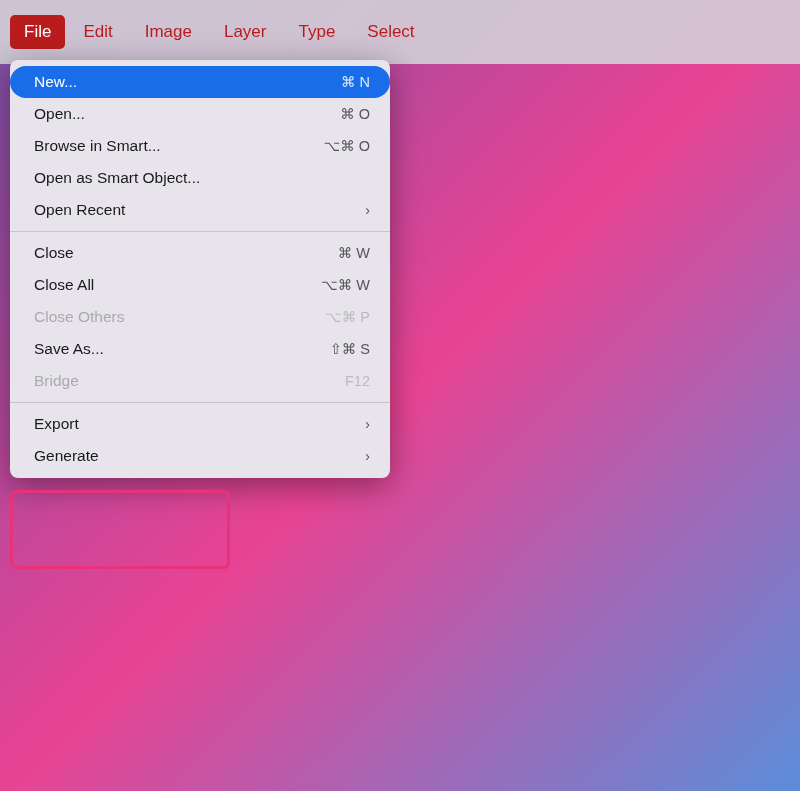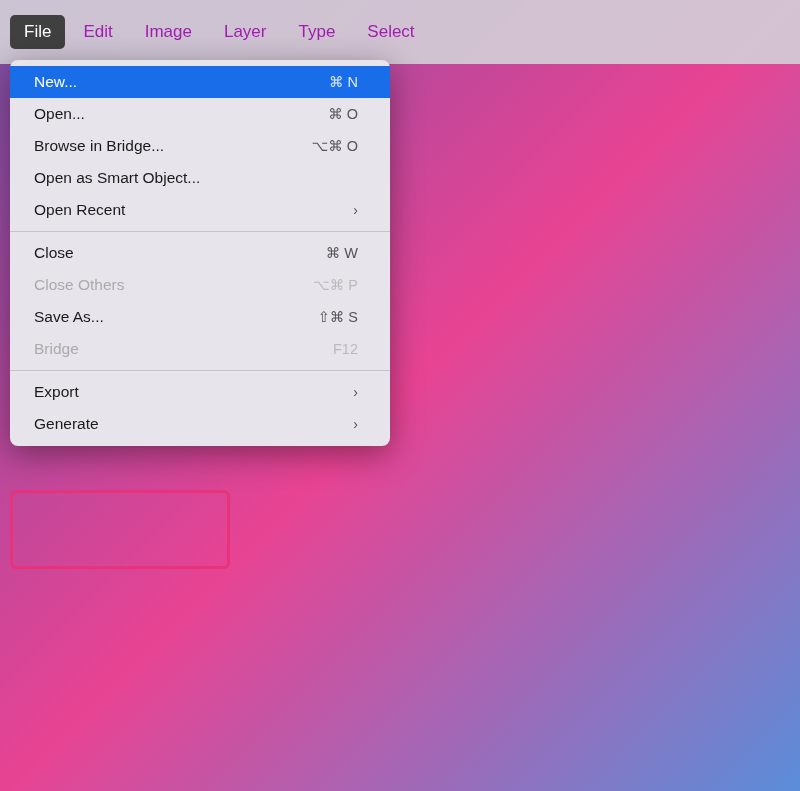--- a/index.html
+++ b/index.html
@@ -27,53 +27,54 @@
       padding: 0 10px;
       gap: 4px;
       position: relative;
       z-index: 100;
     }
 
     .menu-item {
       padding: 6px 14px;
       font-size: 17px;
       font-weight: 500;
-      color: #a21caf;
+      color: #b91c1c;
       border-radius: 5px;
       cursor: pointer;
       line-height: 1.3;
     }
 
     .menu-item.active {
-      background: #404040;
+      background: #b91c1c;
       color: white;
     }
 
     
     .dropdown {
       position: absolute;
       top: 60px;
       left: 10px;
       width: 380px;
       background: #e8e4ec;
       border-radius: 8px;
       box-shadow: 0 8px 32px rgba(0,0,0,0.4);
       padding: 6px 0;
       z-index: 200;
     }
 
     .dropdown-item {
       display: flex;
       align-items: center;
       justify-content: space-between;
-      padding: 7px 32px 7px 24px;
+      padding: 7px 20px 7px 24px;
       font-size: 15.5px;
       color: #1a1a1a;
       cursor: pointer;
       position: relative;
+      border-radius: 16px;
     }
 
     .dropdown-item.highlighted {
       background: #1a6de8;
       color: white;
     }
 
     .dropdown-item.disabled {
       color: #aaa;
       cursor: default;
@@ -134,41 +135,45 @@
     <span>New...</span>
     <span class="shortcut">⌘ N</span>
   </div>
 
   <div class="dropdown-item">
     <span>Open...</span>
     <span class="shortcut">⌘ O</span>
   </div>
 
   <div class="dropdown-item">
-    <span>Browse in Bridge...</span>
+    <span>Browse in Smart...</span>
     <span class="shortcut">⌥⌘ O</span>
   </div>
 
   <div class="dropdown-item">
     <span>Open as Smart Object...</span>
     <span class="shortcut"></span>
   </div>
 
   <div class="dropdown-item">
     <span>Open Recent</span>
     <span class="arrow">›</span>
   </div>
 
   <div class="separator"></div>
 
   <div class="dropdown-item">
     <span>Close</span>
     <span class="shortcut">⌘ W</span>
   </div>
 
+  <div class="dropdown-item">
+    <span>Close All</span>
+    <span class="shortcut">⌥⌘ W</span>
+  </div>
 
   <div class="dropdown-item disabled">
     <span>Close Others</span>
     <span class="shortcut">⌥⌘ P</span>
   </div>
 
 
 
   <div class="dropdown-item">
     <span>Save As...</span>

